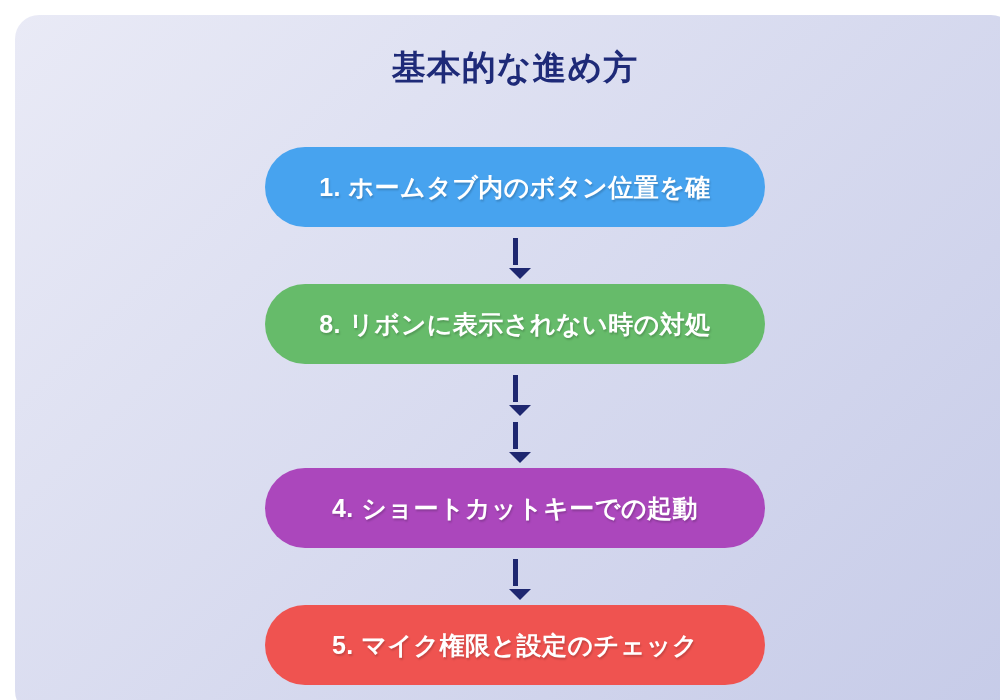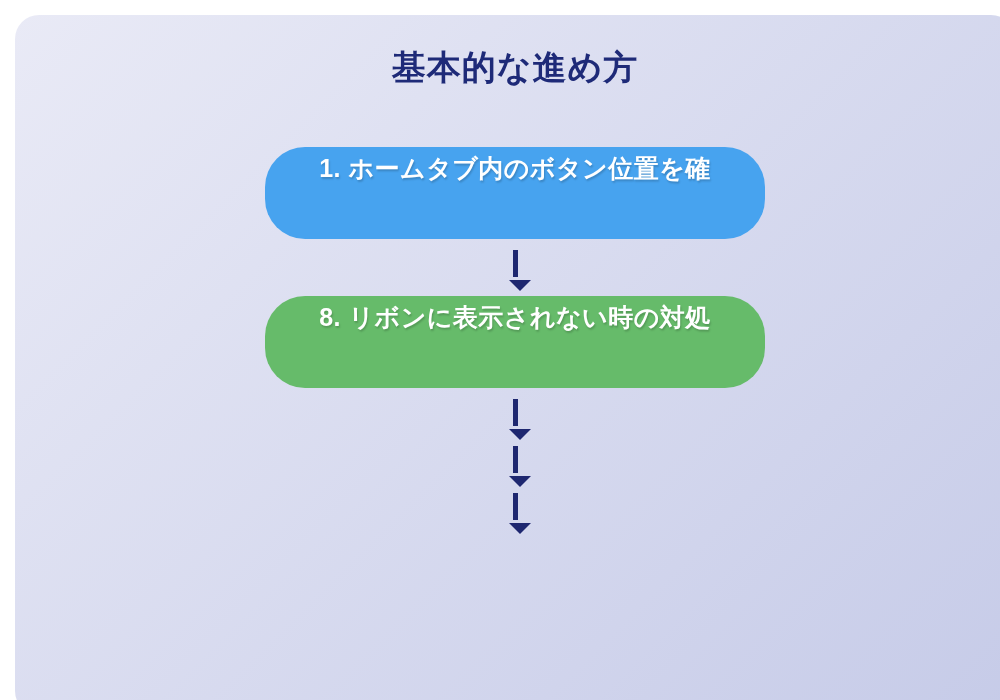--- a/index.html
+++ b/index.html
@@ -33,23 +33,24 @@
     text-align: center;
   }
   .flow {
     margin-top: 46px;
     display: flex;
     flex-direction: column;
     align-items: center;
   }
   .step-pill {
     width: 500px;
-    height: 92px;
+    height: 80px;
     border-radius: 40px;
     display: flex;
+    align-items: center;
     justify-content: center;
   }
   .step-label {
     color: var(--step-text-color);
     font-size: 25px;
     font-weight: bold;
     letter-spacing: 0.5px;
     text-shadow: 1px 2px 2px rgba(0,0,0,0.18);
     white-space: nowrap;
   }
@@ -102,21 +103,27 @@
       <div class="shaft"></div>
       <div class="head"></div>
     </div>
 
 
     <div class="connector">
       <div class="shaft"></div>
       <div class="head"></div>
     </div>
 
+    <div class="step-pill" style="background: rgb(171, 71, 188);">
+      <span class="step-label">4. ショートカットキーでの起動</span>
+    </div>
 
     <div class="connector">
       <div class="shaft"></div>
       <div class="head"></div>
     </div>
 
+    <div class="step-pill" style="background: rgb(239, 83, 80);">
+      <span class="step-label">5. マイク権限と設定のチェック</span>
+    </div>
 
   </div>
 </div>
 
 </body></html>

